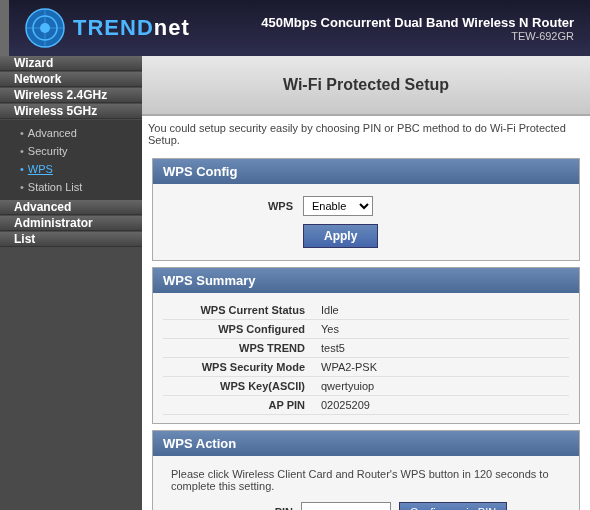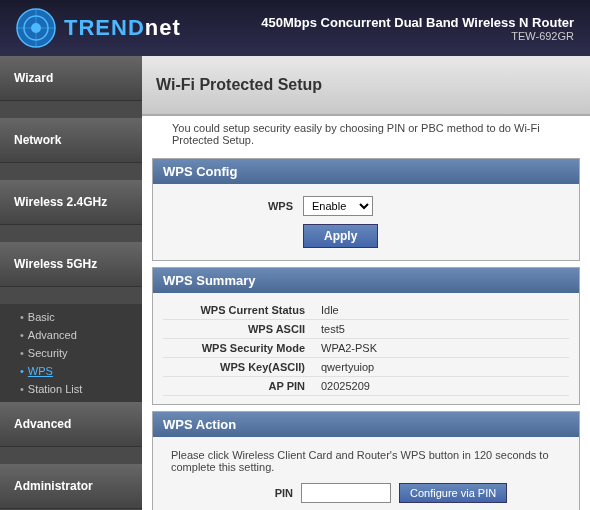--- a/index.html
+++ b/index.html
@@ -19,20 +19,21 @@
       flex-direction: column;
     }
     
     .header {
       background: linear-gradient(to bottom, #1a1a2e, #2d2d4e);
       display: flex;
       align-items: center;
       justify-content: space-between;
       padding: 8px 16px;
       height: 58px;
+      margin-left: 9px;
     }
     .logo-area {
       display: flex;
       align-items: center;
       gap: 8px;
     }
     .logo-icon {
       width: 40px;
       height: 40px;
     }
@@ -66,30 +67,30 @@
     
     .sidebar {
       width: 142px;
       background: #4a4a4a;
       flex-shrink: 0;
       padding-bottom: 8px;
     }
     .sidebar-btn {
       display: block;
       width: 100%;
-      padding: 15px 14px;
+      padding: 0 14px;
       background: linear-gradient(to bottom, #666666, #444444);
       color: #ffffff;
       font-size: 12px;
       font-weight: bold;
       text-align: left;
       border: none;
       border-bottom: 1px solid #333;
       cursor: pointer;
-      margin-bottom: 17px;
+      margin-bottom: 1px;
     }
     .sidebar-submenu {
       background: #3a3a3a;
       padding: 4px 0;
     }
     .sidebar-submenu-item {
       padding: 3px 14px 3px 20px;
       color: #cccccc;
       font-size: 11px;
       cursor: pointer;
@@ -119,23 +120,24 @@
       overflow-y: auto;
       padding: 0;
     }
     .page-title {
       background: linear-gradient(to bottom, #e8e8e8, #c8c8c8);
       padding: 20px 14px;
       font-size: 16px;
       font-weight: bold;
       color: #333;
       border-bottom: 2px solid #aaa;
+      text-align: center;
     }
     .page-desc {
-      padding: 6px 30px;
+      padding: 6px 6px;
       font-size: 11px;
       color: #444;
       background: #fff;
     }
     
     .section {
       margin: 6px 10px;
       border: 1px solid #aaa;
     }
     .section-header {
@@ -262,21 +264,20 @@
   </div>
 
   <div class="main-layout">
 
     <div class="sidebar">
       <button class="sidebar-btn">Wizard</button>
       <button class="sidebar-btn">Network</button>
       <button class="sidebar-btn">Wireless 2.4GHz</button>
       <button class="sidebar-btn">Wireless 5GHz</button>
       <div class="sidebar-submenu">
-        <div class="sidebar-submenu-item">Basic</div>
         <div class="sidebar-submenu-item">Advanced</div>
         <div class="sidebar-submenu-item">Security</div>
         <div class="sidebar-submenu-item active">
             <a href="#">WPS</a>
           </div>
         <div class="sidebar-submenu-item">Station List</div>
       </div>
       <button class="sidebar-btn">Advanced</button>
       <button class="sidebar-btn">Administrator</button>
       <button class="sidebar-btn">List</button>
@@ -303,21 +304,25 @@
       <div class="section">
         <div class="section-header">WPS Summary</div>
         <div class="section-body">
           <table class="summary-table">
             <tbody id="summary-tbody">
                 <tr>
                   <td>WPS Current Status</td>
                   <td>Idle</td>
                 </tr>
                 <tr>
-                  <td>WPS ASCII</td>
+                  <td>WPS Configured</td>
+                  <td>Yes</td>
+                </tr>
+                <tr>
+                  <td>WPS TREND</td>
                   <td>test5</td>
                 </tr>
                 <tr>
                   <td>WPS Security Mode</td>
                   <td>WPA2-PSK</td>
                 </tr>
                 <tr>
                   <td>WPS Key(ASCII)</td>
                   <td>qwertyuiop</td>
                 </tr>

